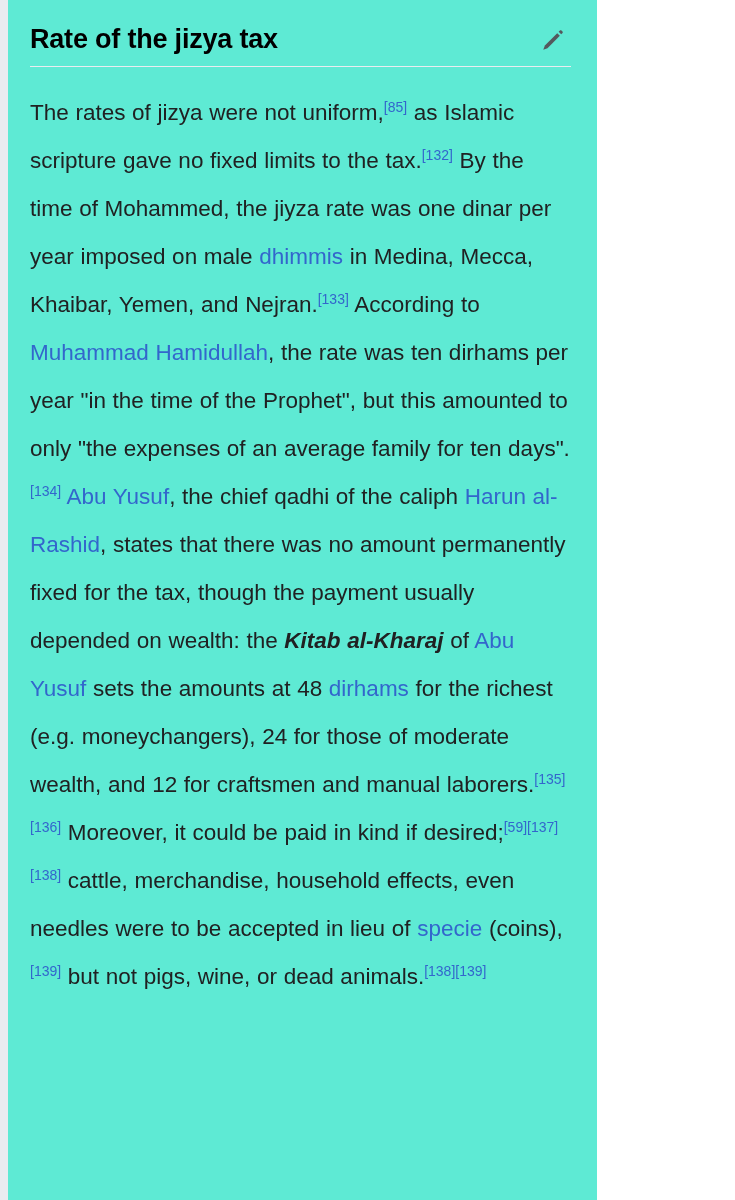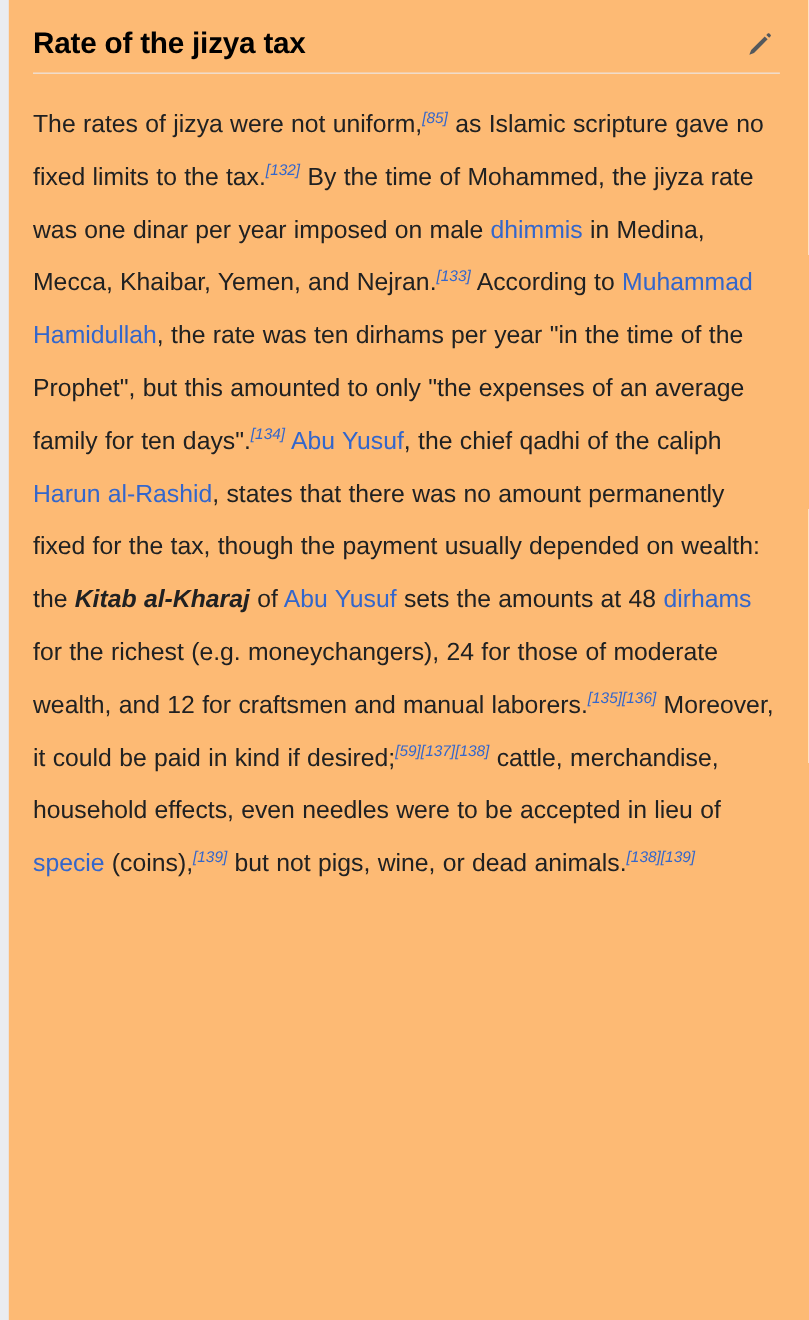--- a/index.html
+++ b/index.html
@@ -9,25 +9,25 @@
   }
   body {
     width: 735px;
     min-height: 1200px;
     font-family: "Liberation Sans", sans-serif;
     color: #202122;
     -webkit-font-smoothing: antialiased;
   }
   .page {
     position: relative;
-    width: 735px;
+    width: 597px;
     min-height: 1200px;
     box-sizing: border-box;
     padding: 0;
-    background: #fdba74;
+    background: #5eead4;
   }
   .left-rule {
     position: absolute;
     left: 0;
     top: 0;
     bottom: 0;
     width: 8px;
     background: #eaecf0;
   }
   .content {
@@ -72,21 +72,20 @@
     word-spacing: 0.4px;
   }
   a.link {
     color: #3366cc;
     text-decoration: none;
   }
   sup.ref {
     font-size: 14px;
     line-height: 0;
     vertical-align: super;
-    font-style: italic;
   }
   sup.ref a {
     color: #3366cc;
     text-decoration: none;
   }
   i { font-style: italic; font-weight: bold; }
 </style>
 </head>
 <body>
 

